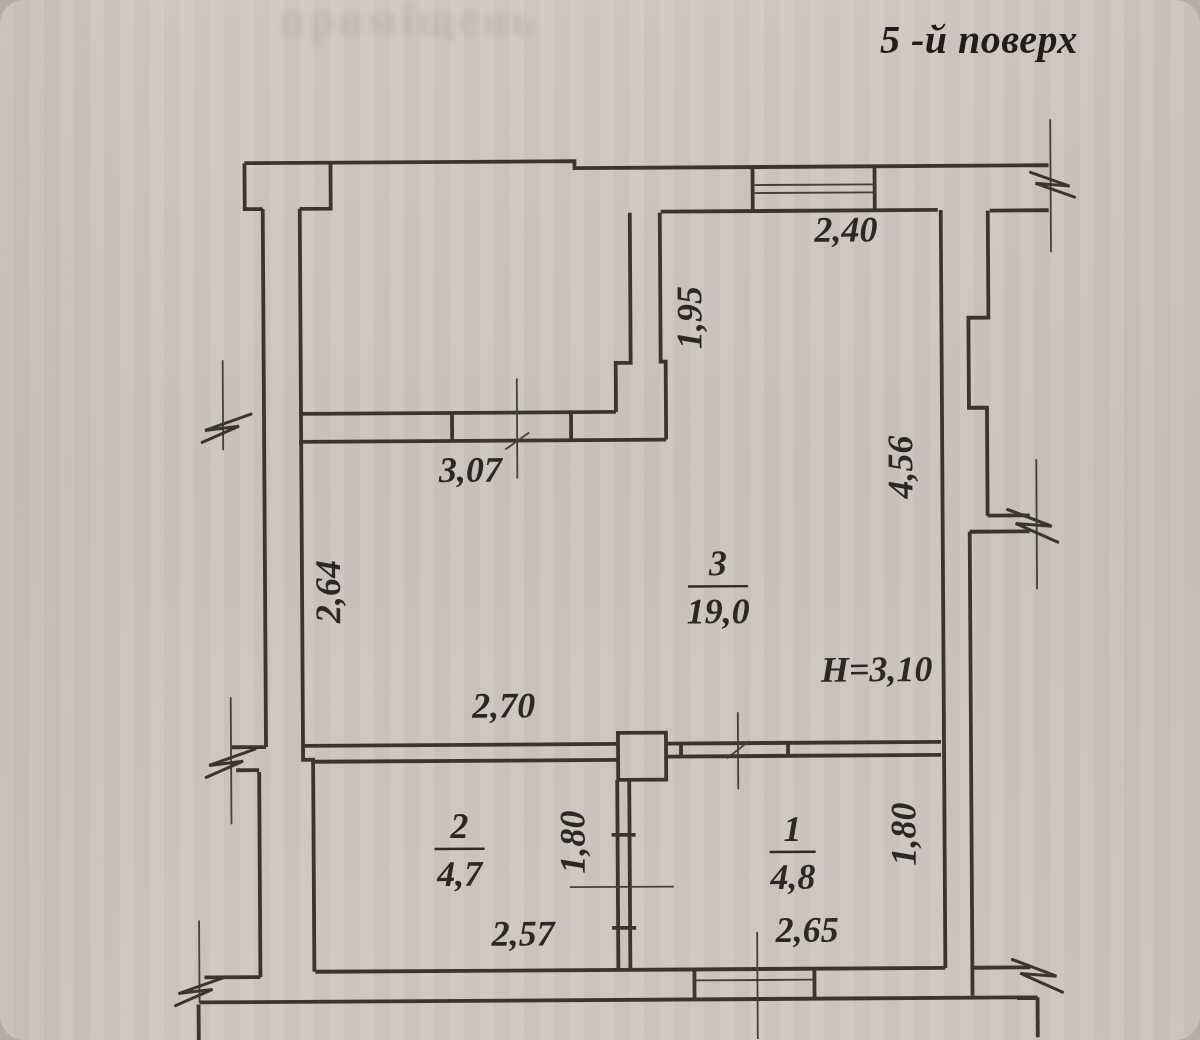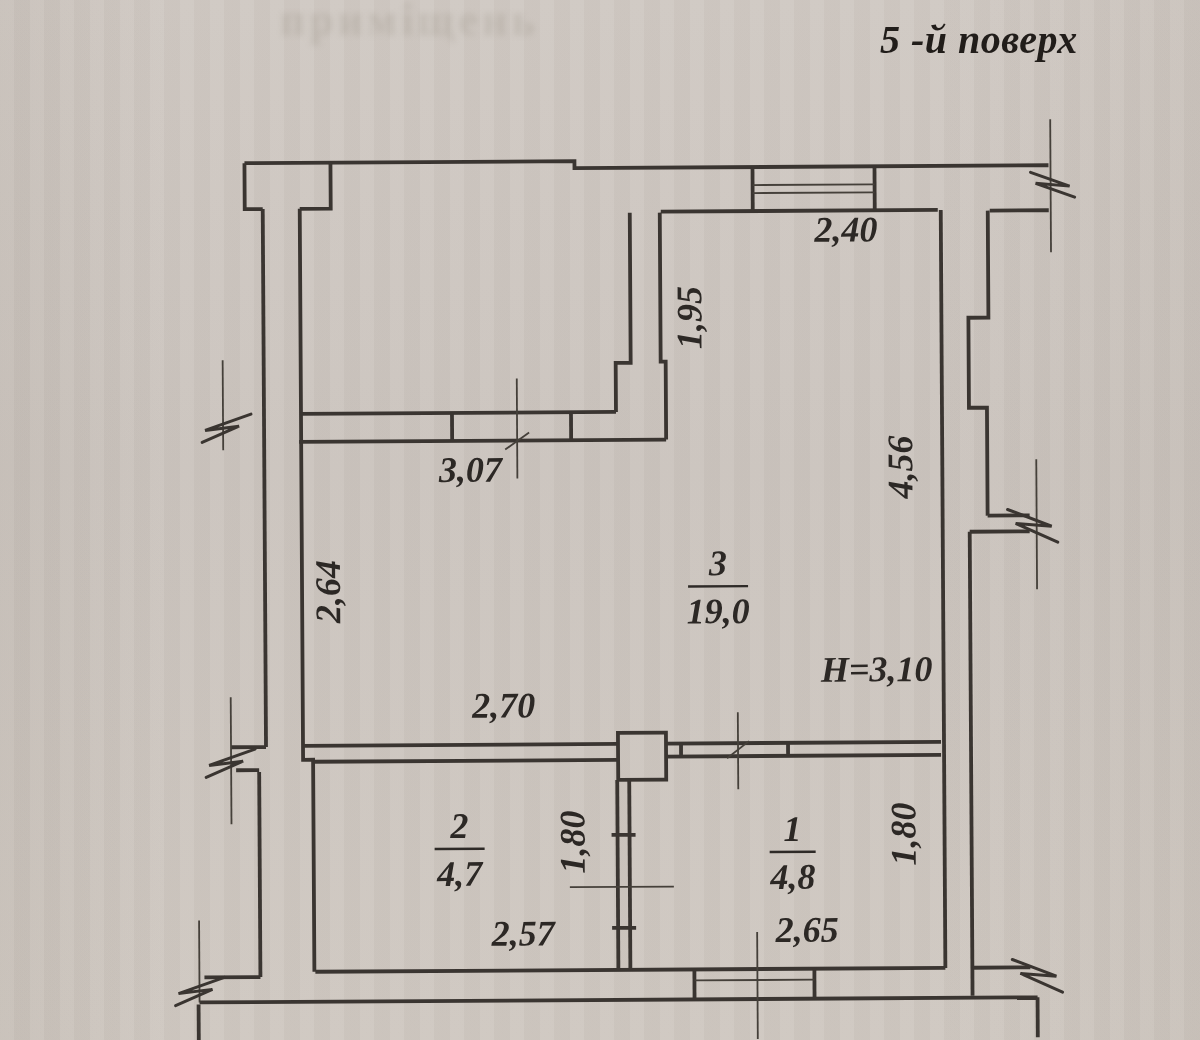--- a/index.html
+++ b/index.html
@@ -3,20 +3,21 @@
 <meta charset="utf-8">
 <style>
   html,body{margin:0;padding:0;background:#b5aea8;}
   #scan{
     position:relative;width:1200px;height:1040px;overflow:hidden;
     background:
       repeating-linear-gradient(90deg, rgba(255,255,255,0.03) 0 14px, rgba(60,50,40,0.025) 14px 30px),
       linear-gradient(90deg, rgba(150,140,130,0.12), rgba(0,0,0,0) 14%, rgba(0,0,0,0) 78%, rgba(160,150,140,0.10)),
       linear-gradient(180deg, #d0c9c3, #cbc4be 45%, #cfc8c1);
     font-family:"Liberation Serif","DejaVu Serif",serif;
+    border-radius:24px;
   }
   #plan-svg{position:absolute;left:0;top:0;}
   .wall{stroke:#3a3531;stroke-width:3.8;fill:none;stroke-linejoin:miter;stroke-linecap:butt;}
   .thin{stroke:#45403a;stroke-width:1.8;fill:none;}
   .break{stroke:#3a3531;stroke-width:3;fill:none;stroke-linejoin:miter;stroke-linecap:round;}
   .bar{stroke:#2e2a27;stroke-width:2.4;}
   text.dim, text.room{
     font-family:"Liberation Serif","DejaVu Serif",serif;
     font-style:italic;font-weight:600;font-size:36px;fill:#2c2825;
     text-anchor:middle;

